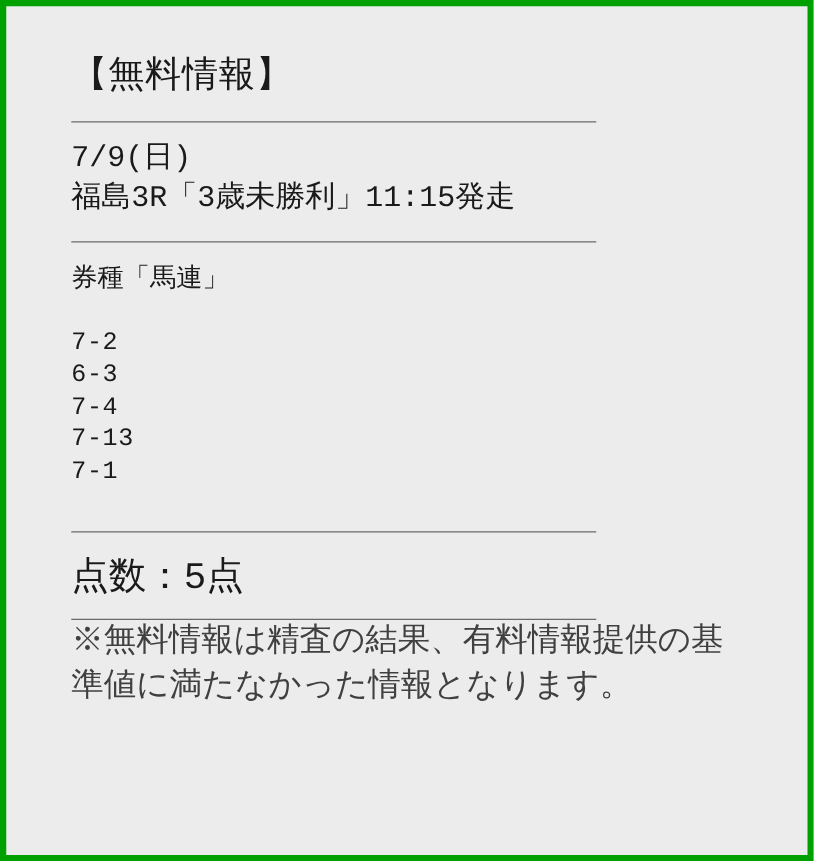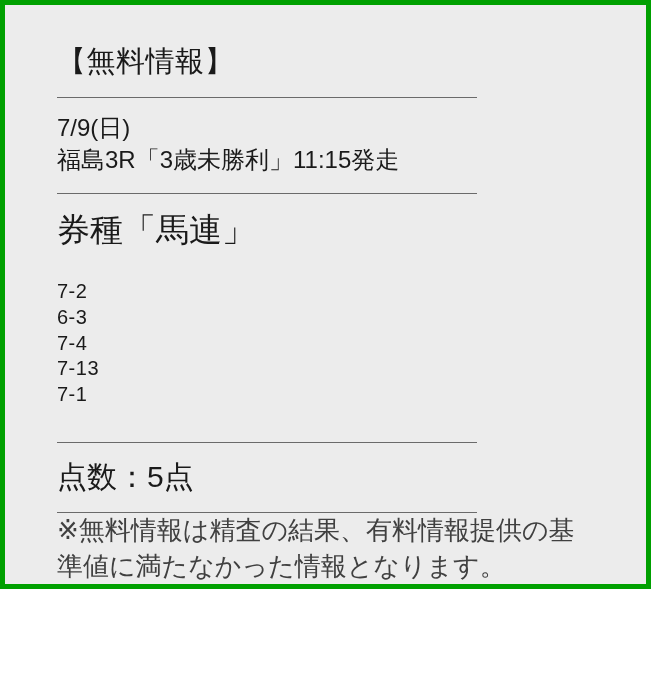--- a/index.html
+++ b/index.html
@@ -8,24 +8,25 @@
   }
   body {
     width: 651px;
     height: 689px;
     background: #ffffff;
     font-family: "Liberation Sans", "DejaVu Sans", sans-serif;
   }
   .card {
     box-sizing: border-box;
     width: 651px;
-    height: 589px;
+    height: 689px;
     border: 5px solid #00a000;
     background: #ececec;
     padding: 30px 52px 0 52px;
+    font-family: Liberation Mono, monospace;
   }
   .title {
     font-size: 29px;
     color: #1a1a1a;
     letter-spacing: 0.5px;
     margin: 8px 0 16px 0;
     line-height: 1.3;
   }
   .rule {
     border: 0;
@@ -36,21 +37,21 @@
   .race-lines {
     margin: 14px 0 16px 0;
   }
   .line {
     font-size: 24px;
     color: #1a1a1a;
     line-height: 1.36;
     white-space: nowrap;
   }
   .bettype {
-    font-size: 33px;
+    font-size: 21px;
     color: #1a1a1a;
     margin: 14px 0 26px 0;
   }
   .combos {
     margin: 0 0 34px 0;
   }
   .combo {
     font-size: 20px;
     color: #1a1a1a;
     line-height: 1.29;

